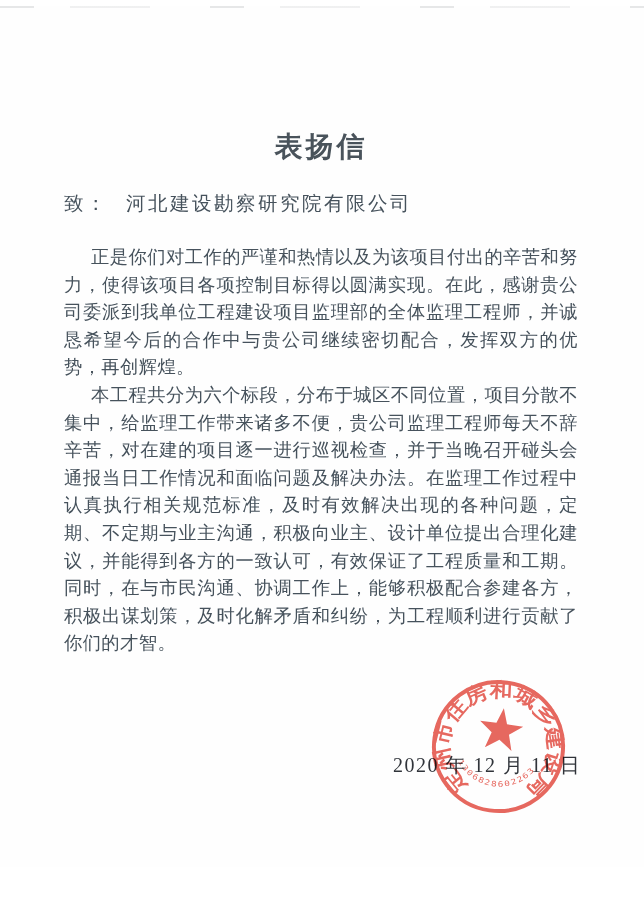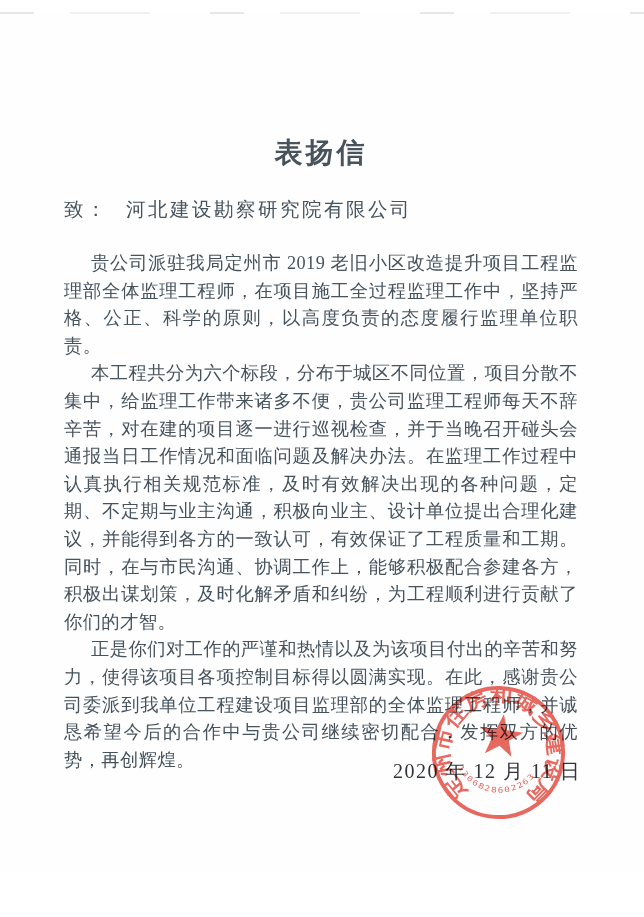--- a/index.html
+++ b/index.html
@@ -8,21 +8,21 @@
     --title-color:#49535b;
     --date-color:#30343a;
     --paper:#fefefe;
   }
   *{margin:0;padding:0;box-sizing:border-box;}
   html,body{background:#ffffff;}
   .page{
     position:relative;
     width:644px;
     height:861px;
-    margin:12px auto;
+    margin:6px auto;
     background:var(--paper);
     overflow:hidden;
     font-family:"Liberation Serif","DejaVu Serif",serif;
     color:var(--text-color);
   }
   .scan-artifact{
     position:absolute;top:0;left:0;right:0;height:2px;
     background:repeating-linear-gradient(90deg,
       rgba(110,115,120,.30) 0 34px, rgba(110,115,120,0) 34px 70px,
       rgba(110,115,120,.18) 70px 150px, rgba(110,115,120,0) 150px 210px);
@@ -94,23 +94,22 @@
   <div class="scan-artifact"></div>
 
   <div class="content">
     <h1 class="title">表扬信</h1>
 
     <div class="addressee">
       <span class="salutation">致：</span><span class="recipient">河北建设勘察研究院有限公司</span>
     </div>
 
     <div class="letter-body">
-      <p>贵公司派驻我局定州市 2019 老旧小区改造提升项目工程监理部全体监理工程师，在项目施工全过程监理工作中，坚持严格、公正、科学的原则，以高度负责的态度履行监理单位职责。</p>
+      <p>正是你们对工作的严谨和热情以及为该项目付出的辛苦和努力，使得该项目各项控制目标得以圆满实现。在此，感谢贵公司委派到我单位工程建设项目监理部的全体监理工程师，并诚恳希望今后的合作中与贵公司继续密切配合，发挥双方的优势，再创辉煌。</p>
       <p>本工程共分为六个标段，分布于城区不同位置，项目分散不集中，给监理工作带来诸多不便，贵公司监理工程师每天不辞辛苦，对在建的项目逐一进行巡视检查，并于当晚召开碰头会通报当日工作情况和面临问题及解决办法。在监理工作过程中认真执行相关规范标准，及时有效解决出现的各种问题，定期、不定期与业主沟通，积极向业主、设计单位提出合理化建议，并能得到各方的一致认可，有效保证了工程质量和工期。同时，在与市民沟通、协调工作上，能够积极配合参建各方，积极出谋划策，及时化解矛盾和纠纷，为工程顺利进行贡献了你们的才智。</p>
-      <p>正是你们对工作的严谨和热情以及为该项目付出的辛苦和努力，使得该项目各项控制目标得以圆满实现。在此，感谢贵公司委派到我单位工程建设项目监理部的全体监理工程师，并诚恳希望今后的合作中与贵公司继续密切配合，发挥双方的优势，再创辉煌。</p>
     </div>
   </div>
 
   <div class="date-line">2020 年 12 月 11 日</div>
 
   <svg class="seal" viewBox="0 0 140 140" aria-hidden="true">
     <defs>
       <path id="sealTopArc" d="M 45 113.3 A 50 50 0 1 1 95 113.3" fill="none"></path>
       <path id="sealBottomArc" d="M 30 88 A 47 47 0 0 0 110 88" fill="none"></path>
     </defs>

